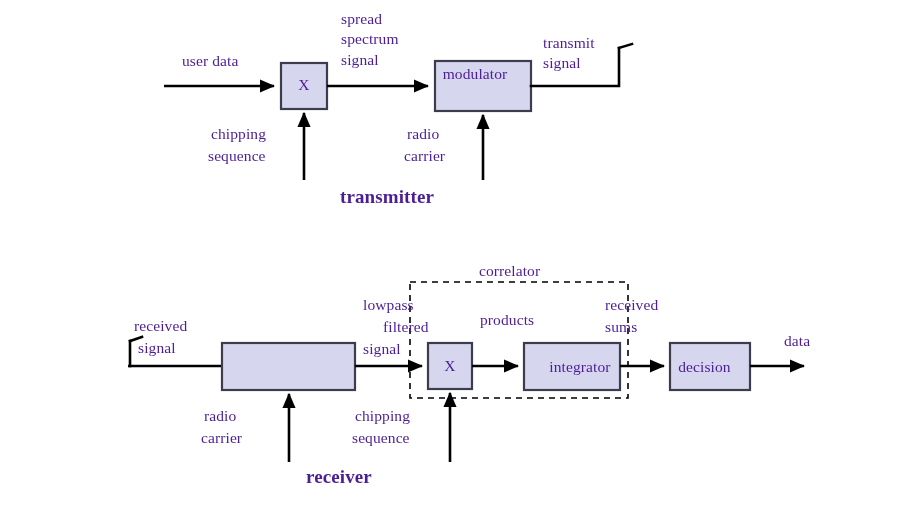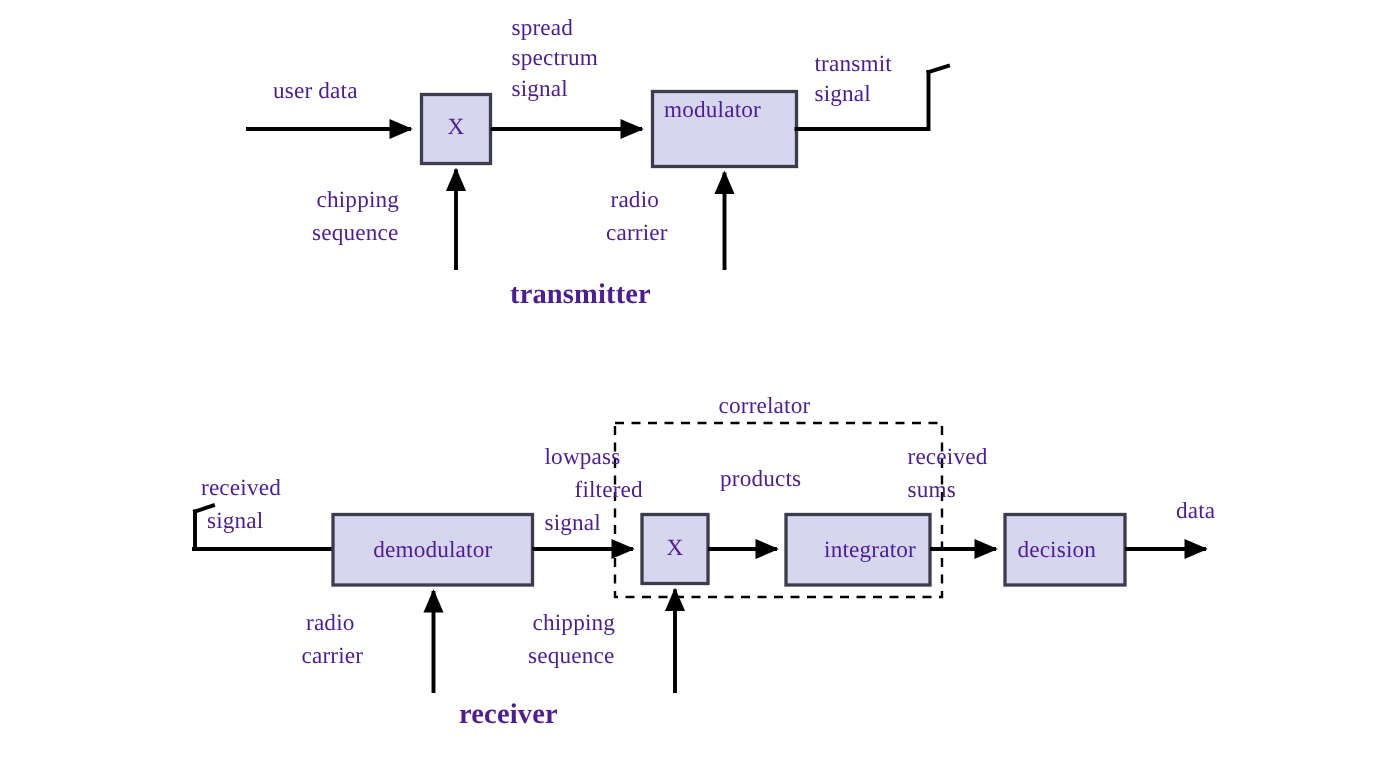--- a/index.html
+++ b/index.html
@@ -143,21 +143,20 @@
   <div class="lbl" style="left:407px; top:124px;">radio</div>
   <div class="lbl" style="left:404px; top:146px;">carrier</div>
 
   <div class="lbl bold" style="left:340px; top:187px;">transmitter</div>
 
   <div class="lbl" style="left:479px; top:261px;">correlator</div>
 
   <div class="lbl" style="left:134px; top:316px;">received</div>
   <div class="lbl" style="left:138px; top:338px;">signal</div>
 
-  <div class="lbl center" style="left:222px; top:357px; width:133px;">demodulator</div>
 
   <div class="lbl" style="left:363px; top:295px;">lowpass</div>
   <div class="lbl" style="left:363px; top:317px;margin-left:20px;">filtered</div>
   <div class="lbl" style="left:363px; top:339px;">signal</div>
 
   <div class="lbl center" style="left:428px; top:356px; width:44px;">X</div>
 
   <div class="lbl" style="left:480px; top:310px;">products</div>
 
   <div class="lbl center" style="left:524px; top:357px; width:112px;">integrator</div>

